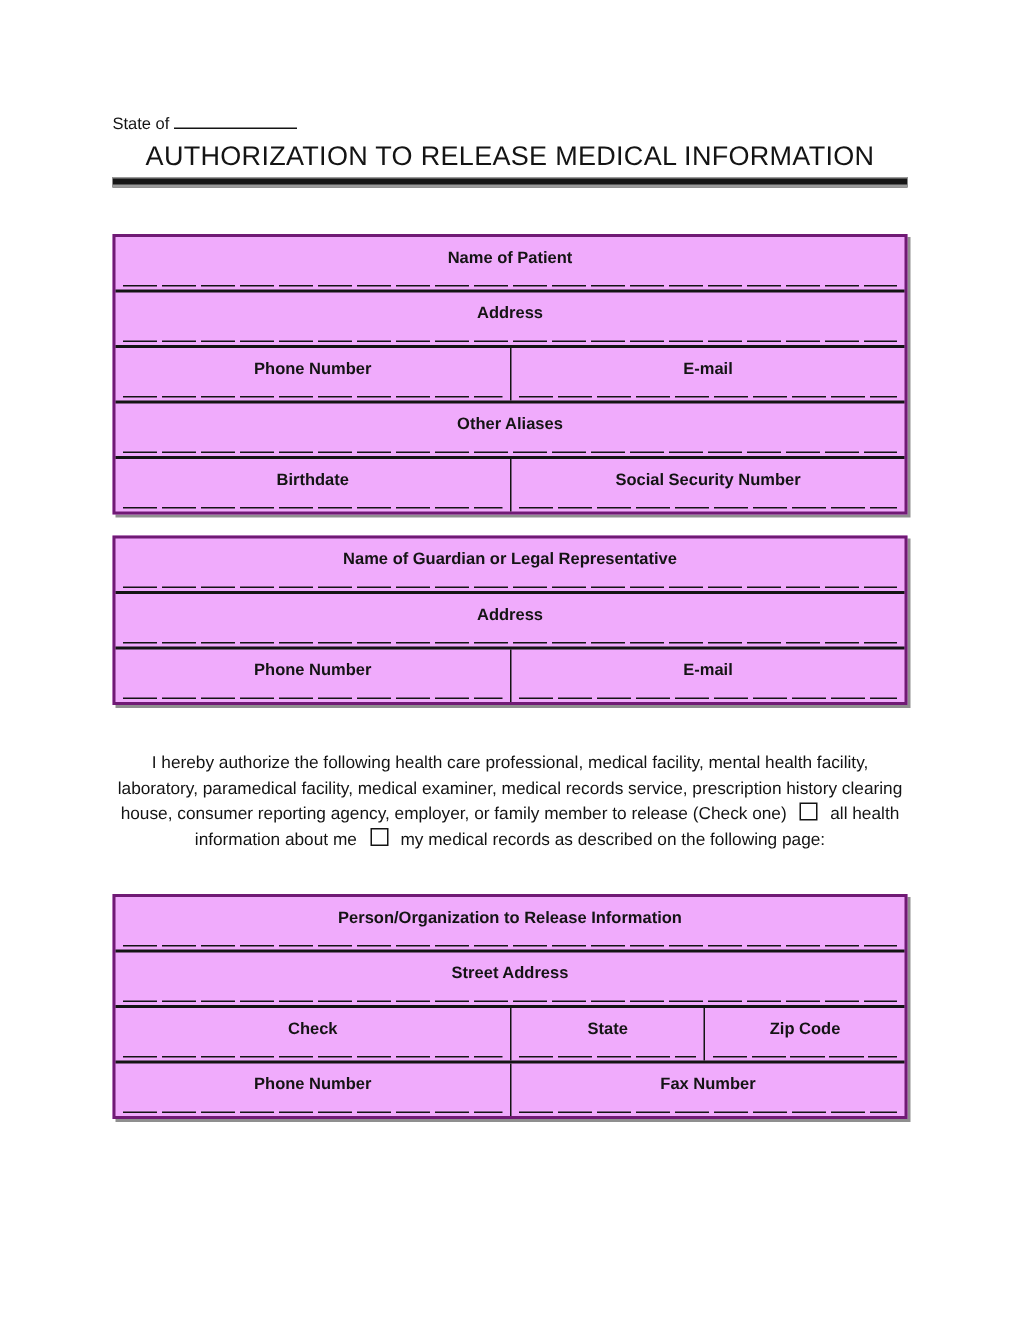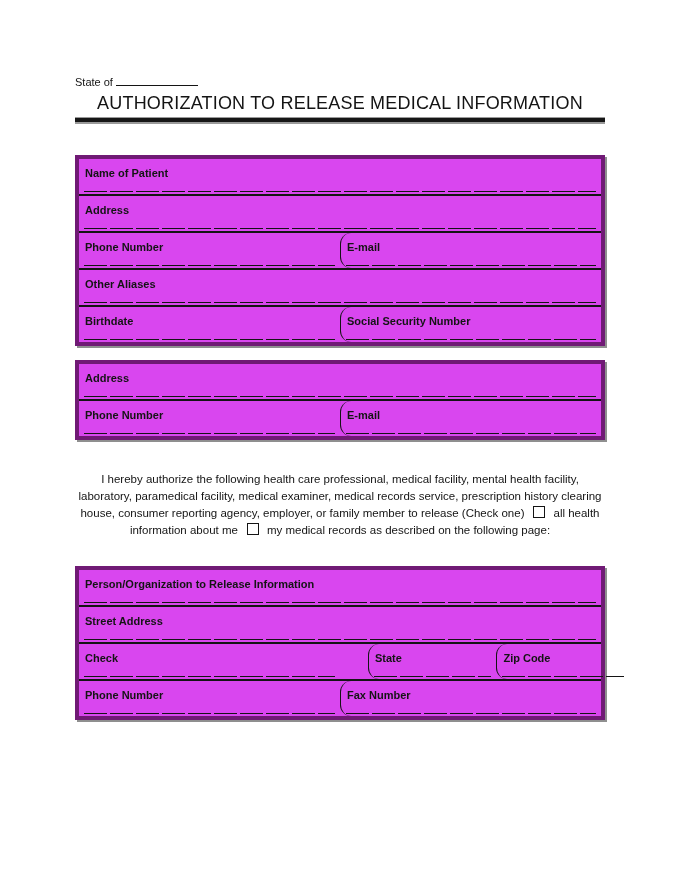--- a/index.html
+++ b/index.html
@@ -35,43 +35,44 @@
   .title-rule {
     height: 4px;
     background: #161616;
     border-top: 1px solid #9a9a9a;
     border-bottom: 2px solid #9a9a9a;
     margin-bottom: 31px;
   }
 
   
   .form-table {
-    border: 4px solid #701a75;
+    border: 2px solid #701a75;
     box-shadow: 2px 2px 0 #8f8f8f;
-    background: #d946ef;
+    background: #f0abfc;
+    text-align: center;
   }
   .form-row { display: flex; min-height: 29px; }
   .form-row + .form-row { border-top: 2px solid #141414; }
   .cell {
     position: relative;
     box-sizing: border-box;
     flex: 1 1 auto;
     padding: 4px 6px 13px 6px;
   }
-  .cell + .cell { border-left: 1px solid #141414; border-radius: 11px; }
+  .cell + .cell { border-left: 1px solid #141414; }
   .cell-label { font-size: 11px; font-weight: bold; line-height: 12px; }
   .write-line {
     position: absolute;
     left: 5px; right: 5px; bottom: 2px;
     height: 1.5px;
     background-image: repeating-linear-gradient(90deg,
       #141414 0px, #141414 23px, rgba(0,0,0,0) 23px, rgba(0,0,0,0) 26px);
   }
   .w50 { flex: 0 0 50%; max-width: 50%; }
-  .w25a { flex: 0 0 24.6%; max-width: 24.6%; margin-left: 28px; }
+  .w25a { flex: 0 0 24.6%; max-width: 24.6%; }
   .w25b { flex: 0 0 25.4%; max-width: 25.4%; }
 
   .gap-small { height: 14px; }
   .gap-para  { height: 19px; }
   .gap-table3 { height: 16px; }
 
   
   .auth-para {
     font-size: 11.5px;
     line-height: 17px;
@@ -138,20 +139,26 @@
           <span class="write-line"></span>
         </div>
       </div>
     </section>
 
     <div class="gap-small"></div>
 
     <section class="form-table">
       <div class="form-row">
         <div class="cell">
+          <span class="cell-label">Name of Guardian or Legal Representative</span>
+          <span class="write-line"></span>
+        </div>
+      </div>
+      <div class="form-row">
+        <div class="cell">
           <span class="cell-label">Address</span>
           <span class="write-line"></span>
         </div>
       </div>
       <div class="form-row">
         <div class="cell w50">
           <span class="cell-label">Phone Number</span>
           <span class="write-line"></span>
         </div>
         <div class="cell w50">

